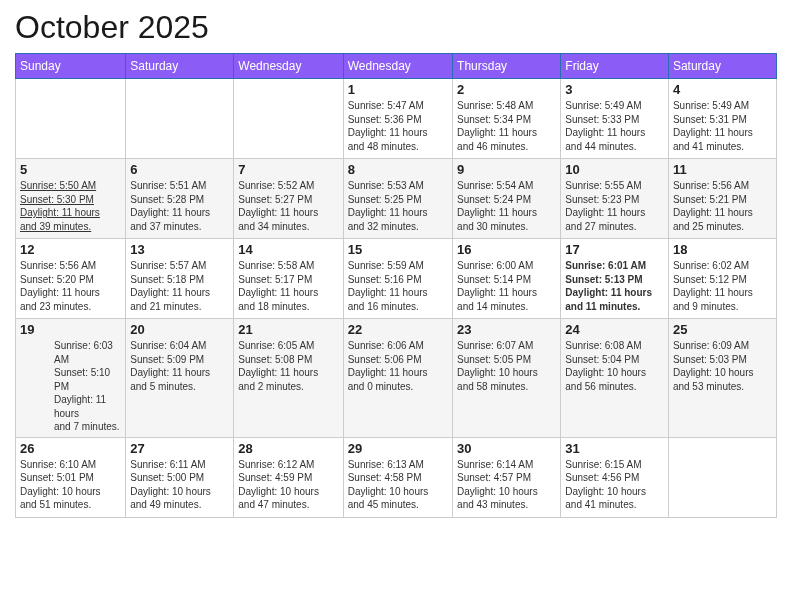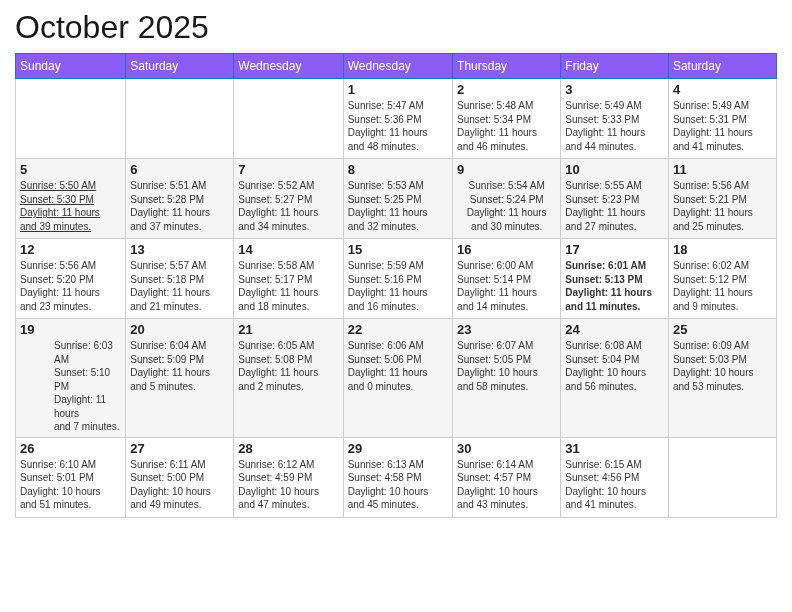--- a/index.html
+++ b/index.html
@@ -167,21 +167,21 @@
         </td>
         <td>
           <div class="day-num">8</div>
           <div class="day-info" style="white-space: pre-line;">Sunrise: 5:53 AM
 Sunset: 5:25 PM
 Daylight: 11 hours
 and 32 minutes.</div>
         </td>
         <td>
           <div class="day-num">9</div>
-          <div class="day-info" style="white-space: pre-line; text-align: center;">Sunrise: 5:54 AM
+          <div class="day-info" style="white-space: pre-line;">Sunrise: 5:54 AM
 Sunset: 5:24 PM
 Daylight: 11 hours
 and 30 minutes.</div>
         </td>
         <td>
           <div class="day-num">10</div>
           <div class="day-info" style="white-space: pre-line;">Sunrise: 5:55 AM
 Sunset: 5:23 PM
 Daylight: 11 hours
 and 27 minutes.</div>

